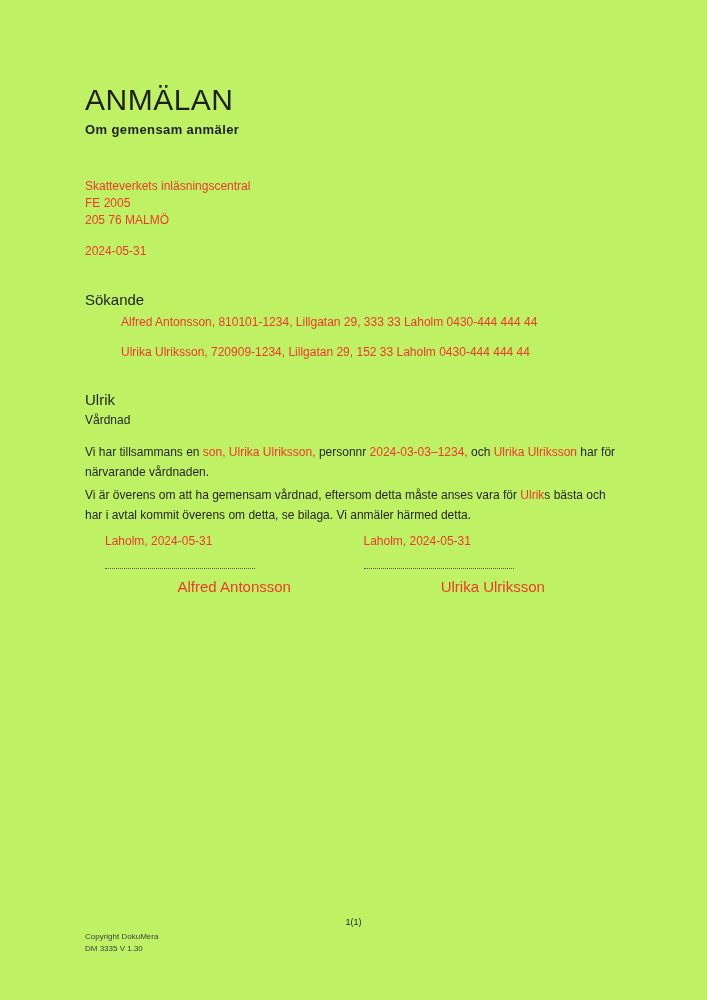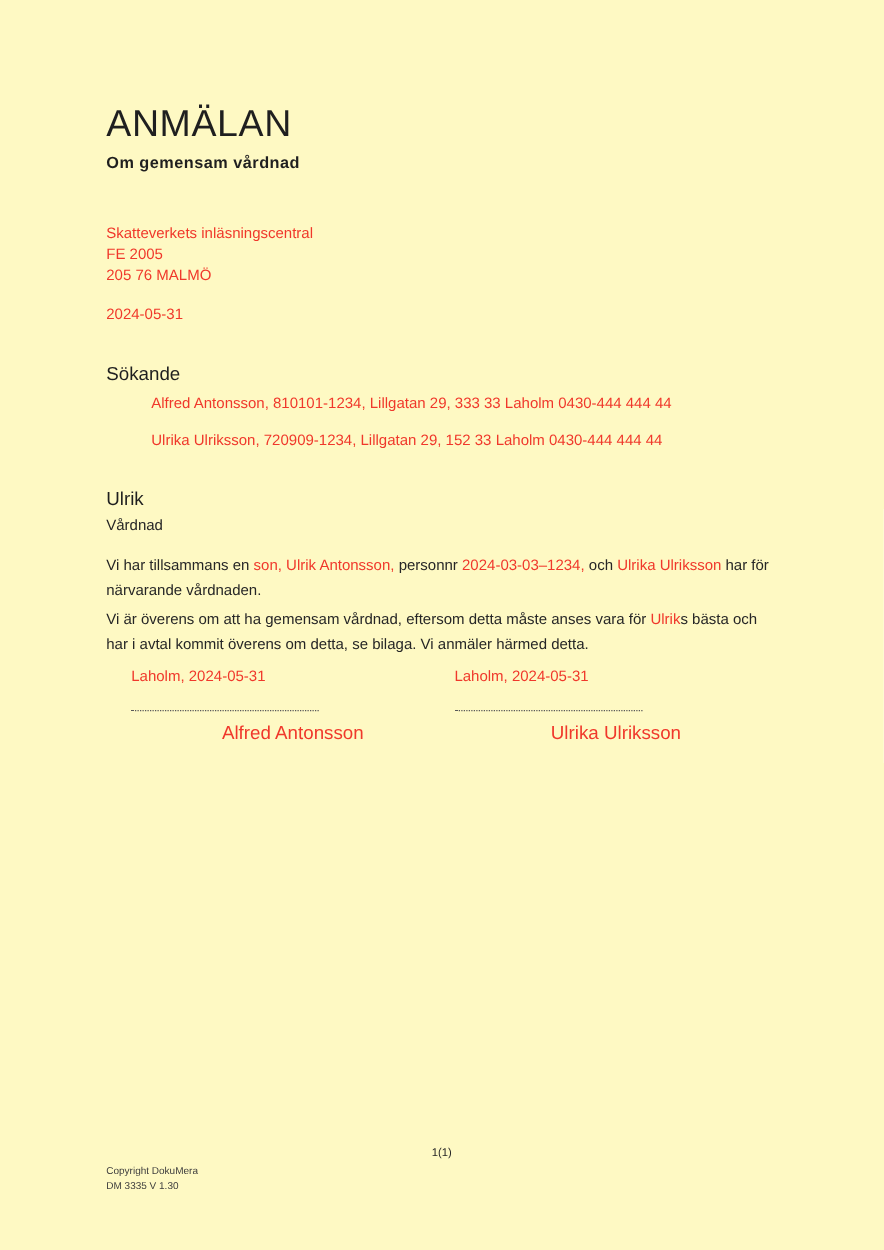--- a/index.html
+++ b/index.html
@@ -7,21 +7,21 @@
   body {
     width: 707px; height: 1000px;
     font-family: "Liberation Sans", sans-serif;
     color: #262626;
     position: relative;
     overflow: hidden;
   }
   .page {
     position: relative;
     width: 707px; height: 1000px;
-    background: #fef9c3;
+    background: #bef264;
   }
   .content {
     padding: 84px 85px 0 85px;
   }
   .red { color: var(--accent-red); }
 
   h1.doc-title {
     font-size: 30px;
     font-weight: 300;
     letter-spacing: 0.5px;
@@ -112,38 +112,38 @@
     color: #3d3d3d;
   }
 </style>
 </head>
 <body>
 
 <div class="page">
   <div class="content">
 
     <h1 class="doc-title">ANMÄLAN</h1>
-    <div class="doc-subtitle">Om gemensam vårdnad</div>
+    <div class="doc-subtitle">Om gemensam anmäler</div>
 
     <div class="recipient red">
       <div>Skatteverkets inläsningscentral</div>
       <div>FE 2005</div>
       <div>205 76 MALMÖ</div>
     </div>
 
     <div class="doc-date red">2024-05-31</div>
 
     <h2 class="section-heading heading-applicants">Sökande</h2>
     <div class="applicant-line first red">Alfred Antonsson, 810101-1234, Lillgatan 29, 333 33 Laholm 0430-444 444 44</div>
     <div class="applicant-line second red">Ulrika Ulriksson, 720909-1234, Lillgatan 29, 152 33 Laholm 0430-444 444 44</div>
 
     <h2 class="section-heading heading-matter">Ulrik</h2>
     <div class="matter-subject">Vårdnad</div>
 
-    <p class="body-paragraph para-1"><span>Vi har tillsammans en </span><span class="red">son,</span><span> </span><span class="red">Ulrik Antonsson,</span><span> personnr </span><span class="red">2024-03-03–1234,</span><span> och </span><span class="red">Ulrika Ulriksson</span><span> har för närvarande vårdnaden.</span></p>
+    <p class="body-paragraph para-1"><span>Vi har tillsammans en </span><span class="red">son,</span><span> </span><span class="red">Ulrika Ulriksson,</span><span> personnr </span><span class="red">2024-03-03–1234,</span><span> och </span><span class="red">Ulrika Ulriksson</span><span> har för närvarande vårdnaden.</span></p>
     <p class="body-paragraph para-2"><span>Vi är överens om att ha gemensam vårdnad, eftersom detta måste anses vara för </span><span class="red">Ulrik</span><span>s bästa och har i avtal kommit överens om detta, se bilaga. Vi anmäler härmed detta.</span></p>
 
     <div class="signatures">
       <div class="signature-block">
         <div class="signature-place-date red">Laholm, 2024-05-31</div>
         <div class="signature-line"></div>
         <div class="signature-name red">Alfred Antonsson</div>
       </div>
       <div class="signature-block">
         <div class="signature-place-date red">Laholm, 2024-05-31</div>

